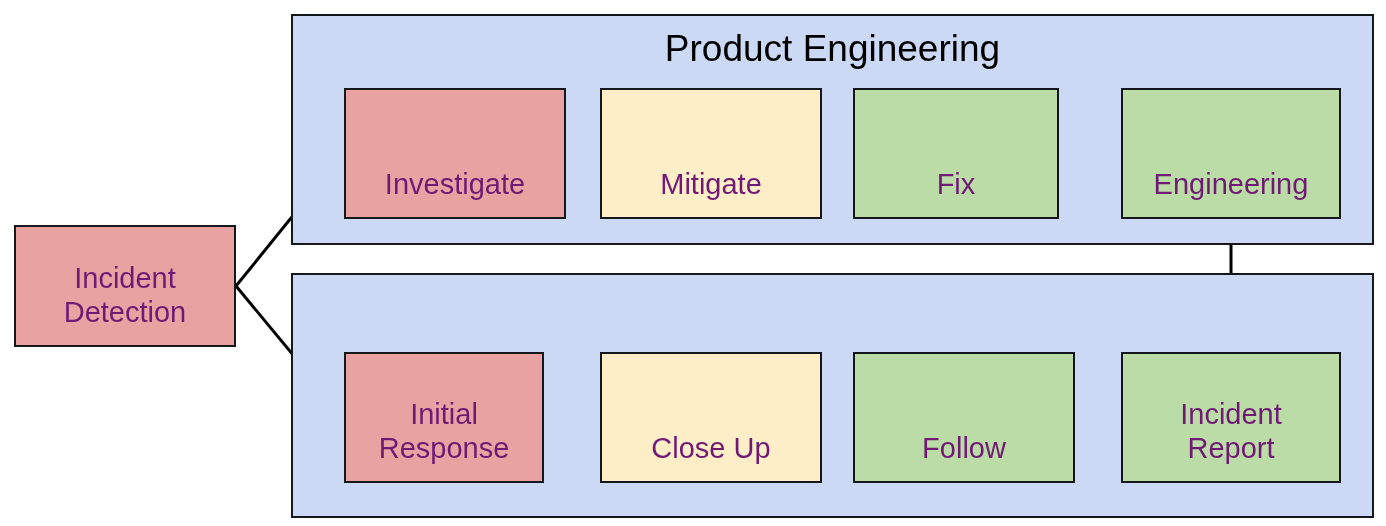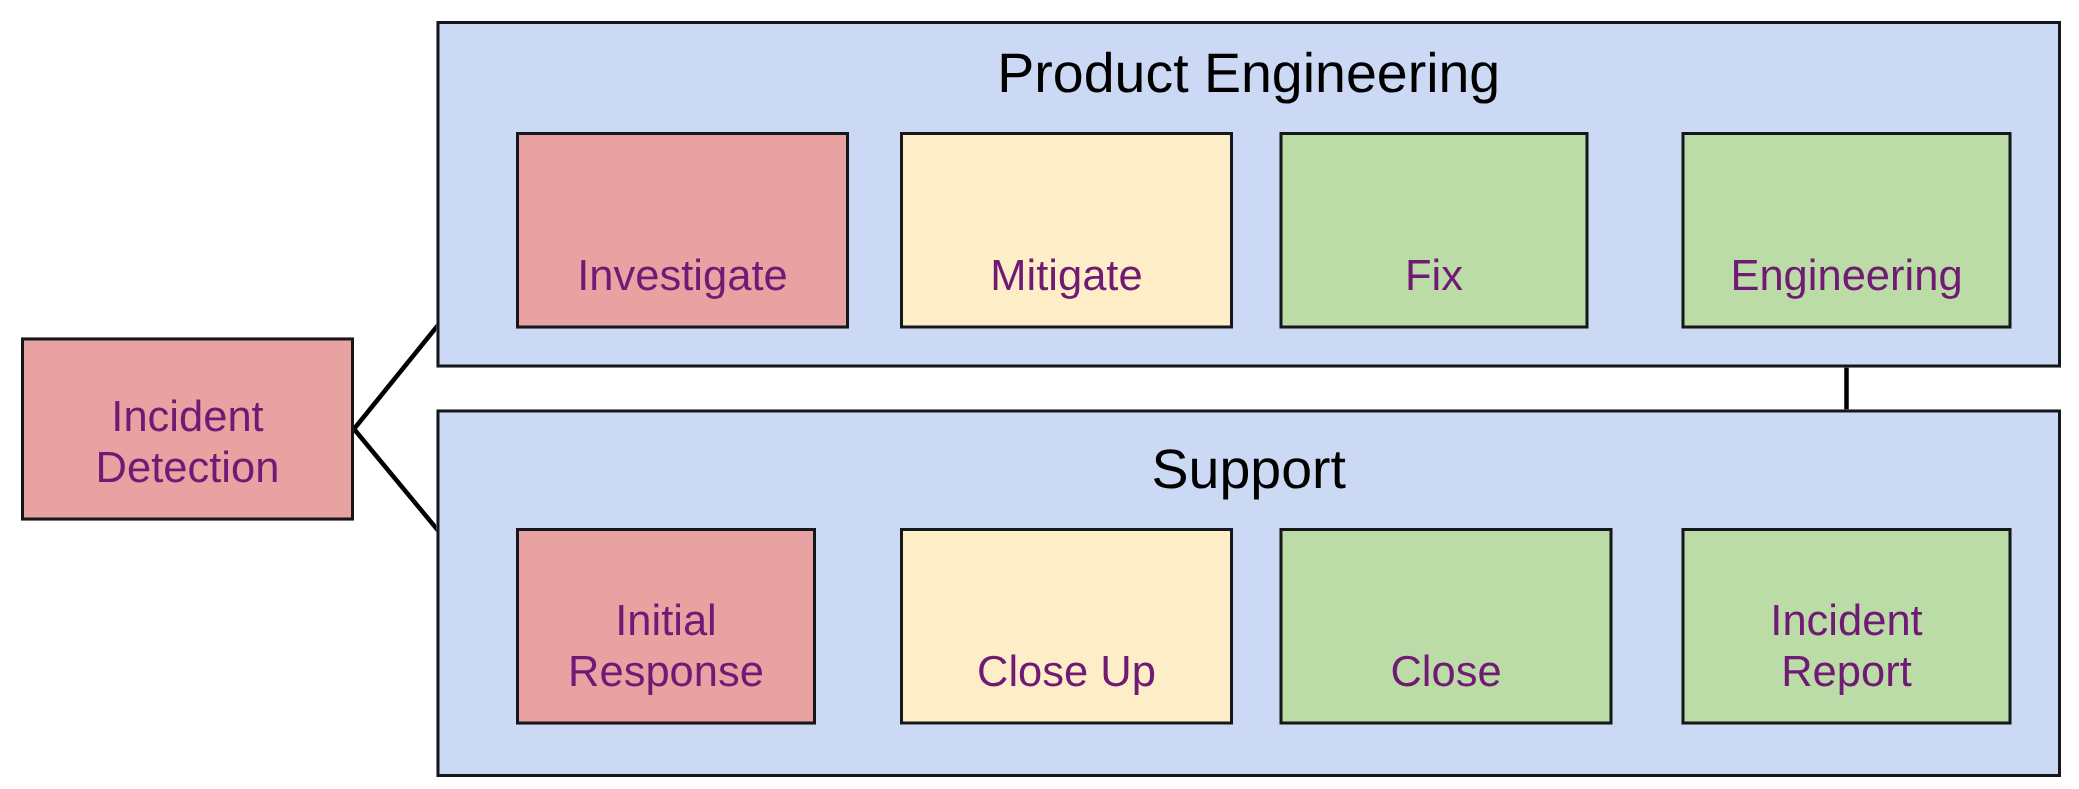--- a/index.html
+++ b/index.html
@@ -98,30 +98,29 @@
     <span class="node-label">Mitigate</span>
   </div>
   <div class="node node-green" id="node-fix" style="left: 853px; top: 88px; width: 206px; height: 131px;">
     <span class="node-label">Fix</span>
   </div>
   <div class="node node-green" id="node-postmortem" style="left: 1121px; top: 88px; width: 220px; height: 131px;">
     <span class="node-label">Engineering</span>
   </div>
 
   <div class="swimlane" id="lane-support" style="left: 291px; top: 273px; width: 1083px; height: 245px;"></div>
-  <div class="swimlane-title" id="lane-title-support" style="left: 291px; width: 1083px; top: 294px;">Support</div>
 
   <div class="node node-red" id="node-initial-response" style="left: 344px; top: 352px; width: 200px; height: 131px;">
     <span class="node-label">Initial
 Response</span>
   </div>
   <div class="node node-yellow" id="node-follow-up" style="left: 600px; top: 352px; width: 222px; height: 131px;">
     <span class="node-label">Close Up</span>
   </div>
   <div class="node node-green" id="node-close" style="left: 853px; top: 352px; width: 222px; height: 131px;">
-    <span class="node-label">Close</span>
+    <span class="node-label">Follow</span>
   </div>
   <div class="node node-green" id="node-incident-report" style="left: 1121px; top: 352px; width: 220px; height: 131px;">
     <span class="node-label">Incident
 Report</span>
   </div>
 
 </div>
 
 </body></html>

